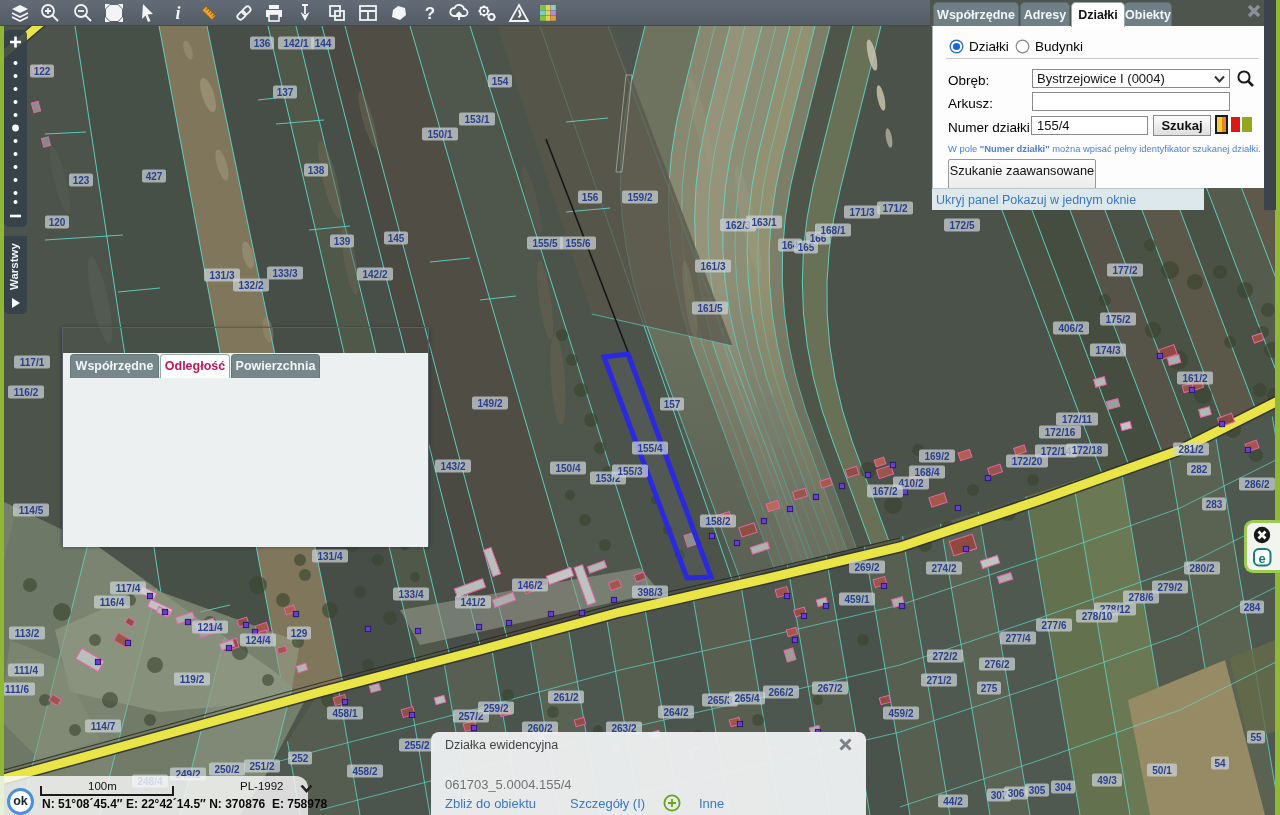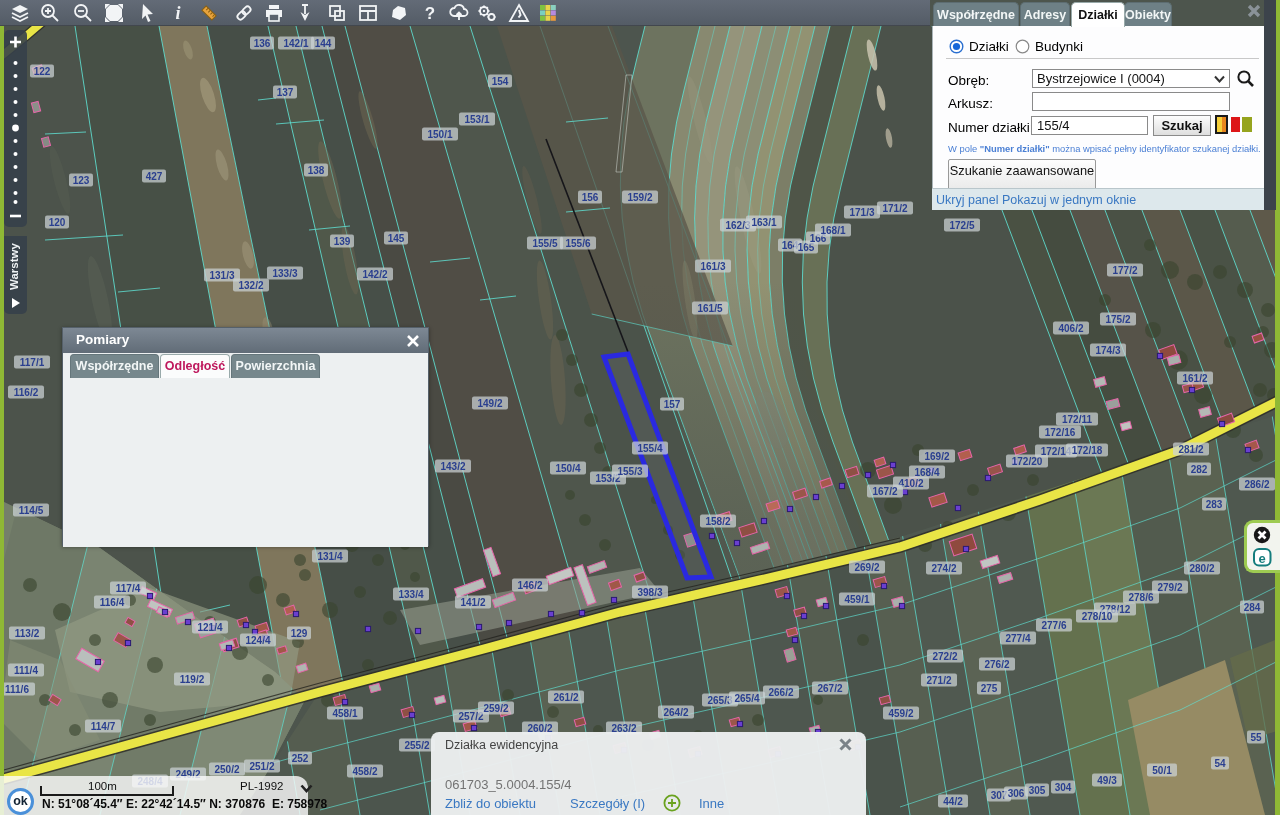--- a/index.html
+++ b/index.html
@@ -14,21 +14,21 @@
 
 #zbar{position:absolute;left:4px;top:30px;width:23px;height:197px;background:rgba(54,64,74,.9);border-radius:5px;z-index:20}
 #wtab{position:absolute;left:4px;top:236px;width:23px;height:78px;background:rgba(54,64,74,.9);border-radius:0 0 5px 5px;z-index:20;color:#eef2f4}
 #wtab .txt{position:absolute;left:4px;top:54px;font-size:11.5px;font-weight:bold;transform:rotate(-90deg);transform-origin:0 0;white-space:nowrap}
 
 #panel{position:absolute;left:932px;top:0;width:332px;height:210px;z-index:30;font-size:13.5px}
 #ptabs{position:absolute;left:0;top:2px;height:25px;width:100%}
 .ptab{position:absolute;top:0;height:25px;border-radius:5px 5px 0 0;background:#6e8086;border:1px solid #5d6d72;border-bottom:none;color:#f2f6f6;font-weight:bold;font-size:12.5px;text-align:center;line-height:24px}
 .ptab.act{background:#fff;color:#111;border-color:#9aa;z-index:2}
 #pbody{position:absolute;left:0;top:26px;width:332px;height:162px;background:#fdfdfe;border-left:1px solid #aab4b8}
-#pfoot{position:absolute;left:0;top:188px;width:332px;height:22px;background:#dde8ec;border-top:1px solid #b9c6cb;font-size:12.5px;color:#3a78c2}
+#pfoot{position:absolute;left:0;top:188px;width:272px;height:22px;background:#dde8ec;border-top:1px solid #b9c6cb;font-size:12.5px;color:#3a78c2}
 .fld{position:absolute;border:1px solid #8a8a8a;background:#fff;font-size:13px;color:#111}
 #note{position:absolute;left:15px;top:117px;width:316px;font-size:9.4px;color:#4a7fd4;white-space:nowrap}
 #sadv{position:absolute;left:15px;top:133px;width:148px;height:40px;border:1px solid #999;background:linear-gradient(#fefefe,#e4e4e4);font-size:12.8px;text-align:center;line-height:22px;color:#111;border-radius:2px;white-space:nowrap}
 .lnk{color:#3a78c2}
 
 #pom{position:absolute;left:62px;top:327px;width:367px;height:219px;z-index:30;border:1px solid #55606a;box-shadow:0 1px 4px rgba(0,0,0,.4)}
 #pomT{position:absolute;left:0;top:0;width:100%;height:25px;background:linear-gradient(#7d8894,#616c77);color:#fff;font-weight:bold;font-size:13.5px;line-height:24px;padding-left:13px}
 #pomB{position:absolute;left:0;top:25px;width:100%;height:194px;background:#edf0f1}
 .mtab{position:absolute;top:1px;height:24px;border-radius:4px 4px 0 0;background:#76878c;border:1px solid #65767b;border-bottom:none;color:#f2f6f6;font-weight:bold;font-size:12.5px;text-align:center;line-height:23px}
 .mtab.act{background:#fbfcfc;color:#be185d;border-color:#9aa}
@@ -867,25 +867,20 @@
 <div id="note">W pole <b>"Numer działki"</b> można wpisać pełny identyfikator szukanej działki.</div>
 <div id="sadv">Szukanie zaawansowane</div>
 </div>
 <div id="pfoot">
       <span class="abs" style="left:4px;top:4px">Ukryj panel</span>
       <span class="abs" style="left:70px;top:4px">Pokazuj w jednym oknie</span>
     </div>
 </div>
 
 <div id="pom">
-<div id="pomT">Pomiary
-<svg width="14" height="14" viewBox="0 0 14 14" style="position:absolute;right:8px;top:6px">
-        <path d="M2 2 L12 12 M12 2 L2 12" stroke="#fff" stroke-width="2.6"></path>
-      </svg>
-</div>
 <div id="pomB">
 <div class="mtab" style="left:7px;width:89px">Współrzędne</div>
 <div class="mtab act" style="left:97px;width:70px">Odległość</div>
 <div class="mtab" style="left:168px;width:89px">Powierzchnia</div>
 </div>
 </div>
 
 <div id="ibox">
 <span class="abs" style="left:14px;top:6px;font-size:12.5px;color:#444">Działka ewidencyjna</span>
 <svg width="15" height="15" viewBox="0 0 15 15" style="position:absolute;right:13px;top:5px">

